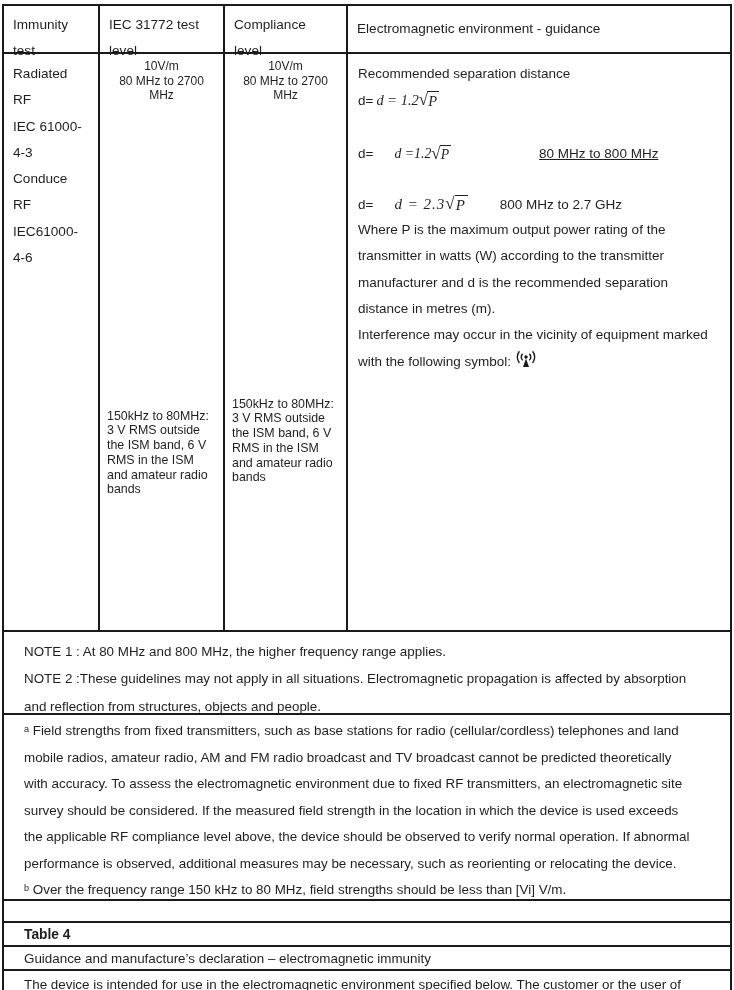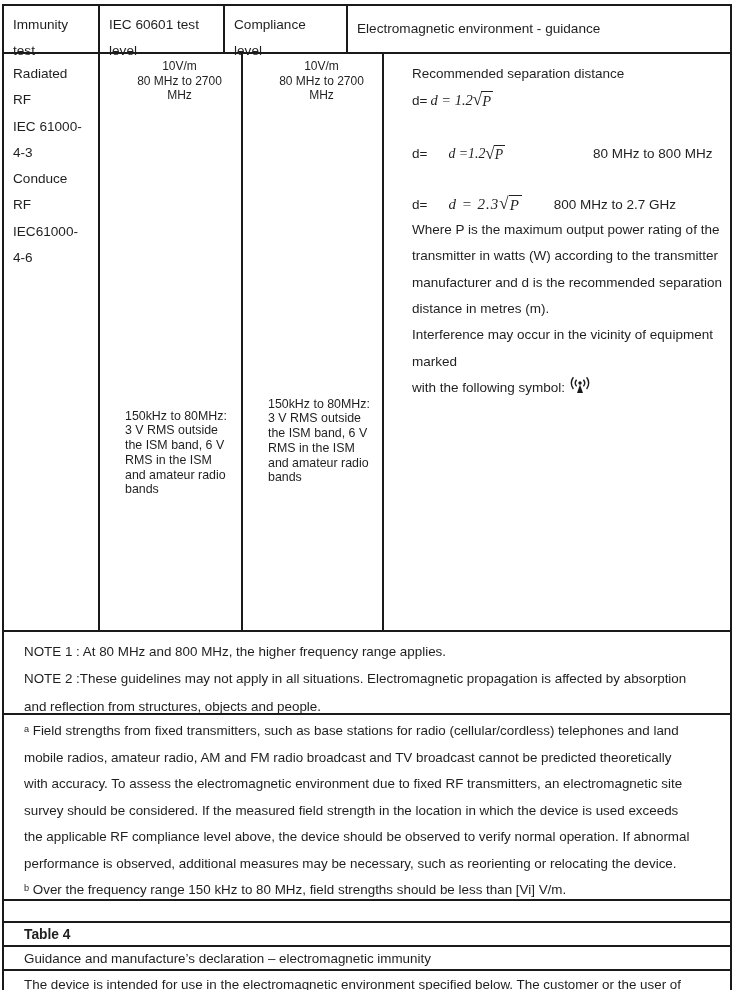--- a/index.html
+++ b/index.html
@@ -29,21 +29,21 @@
 
   
   .header-row { height: 48px; }
   .hc { font-size: 13.6px; line-height: 26px; padding: 6px 6px 0 9px; }
   .hc1 { width: 96px; }
   .hc2 { width: 125px; }
   .hc3 { width: 123px; }
   .hc4 { flex: 1; display: flex; align-items: center; padding-top: 0; }
 
   
-  .body-row { height: 685px; gap: 18px; }
+  .body-row { height: 685px; }
   .bc1 { width: 96px; font-size: 13.6px; line-height: 26.3px; padding: 7px 4px 0 9px; }
   .bc2 { width: 125px; }
   .bc3 { width: 123px; }
   .bc4 { flex: 1; padding: 7px 8px 0 10px; font-size: 13.5px; }
   .ml { white-space: pre-line; }
   .test-name-2 { }
   .level-top { font-size: 12px; line-height: 14.5px; text-align: center; padding-top: 5px; }
   .level-bottom { font-size: 12.4px; line-height: 14.8px; text-align: left; padding: 0 4px 0 7px; }
   .bc2 .level-bottom { margin-top: 306px; }
   .bc3 .level-bottom { margin-top: 294px; }
@@ -57,21 +57,21 @@
     display: inline-flex; align-items: center;
   }
   .f1 .fmath { margin-left: 3px; }
   .f2 .fmath { margin-left: 21px; font-size: 13.8px; }
   .f3 .fmath { margin-left: 21px; font-size: 15px; letter-spacing: 1px; }
   .f2 { margin-top: 27px; }
   .f3 { margin-top: 24px; }
   .sqrt { font-style: normal; font-size: 17px; line-height: 14px; }
   .radicand { border-top: 1.6px solid #222; margin-left: -1px; padding: 1px 2px 0 1px; }
   .frange { white-space: nowrap; }
-  .f2 .frange { margin-left: 88px; }
+  .f2 .frange { margin-left: 88px; text-decoration: underline; }
   .f3 .frange { margin-left: 32px; }
   .interference-line2 { display: flex; align-items: flex-end; line-height: 26.3px; }
   .rf-icon { margin: 0 0 6px 3px; }
 
   
   .full-row { font-size: 13.4px; padding: 0 20px; }
   .notes-row { height: 83px; line-height: 27.3px; padding-top: 6px; }
   .footnotes-row { height: 186px; line-height: 26.6px; padding-top: 3px; }
   .empty-row { height: 26px; }
   .table4-row { height: 28px; display: flex; align-items: center; font-weight: bold; font-size: 13.8px; }
@@ -80,21 +80,21 @@
 </style>
 </head>
 <body>
 
 <div class="page">
   <div class="doc">
 
     <div class="trow header-row">
       <div class="cell hc hc1 ml">Immunity
 test</div>
-      <div class="cell hc hc2 ml">IEC 60601 test
+      <div class="cell hc hc2 ml">IEC 31772 test
 level</div>
       <div class="cell hc hc3 ml">Compliance
 level</div>
       <div class="cell hc hc4">Electromagnetic environment - guidance</div>
     </div>
 
     <div class="trow body-row">
 
       <div class="cell bc1">
         <div class="ml">Radiated

